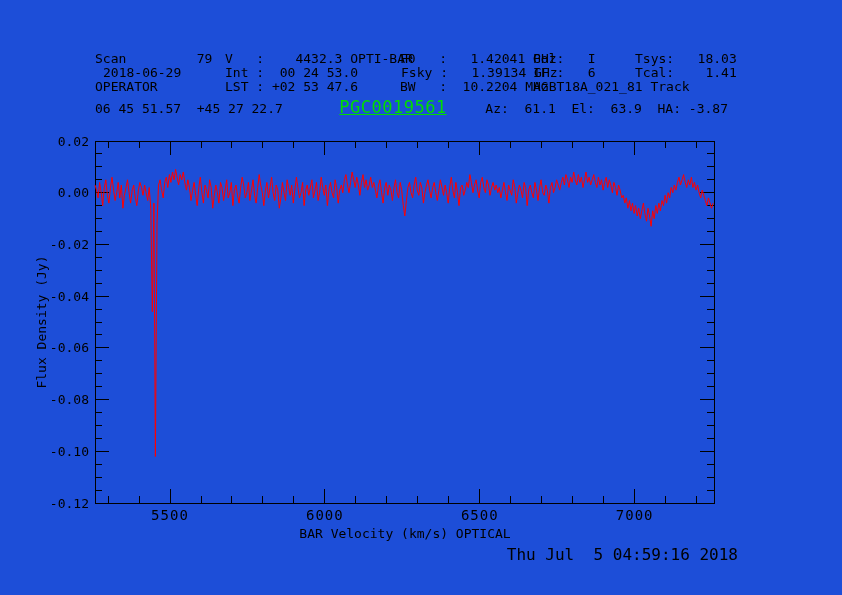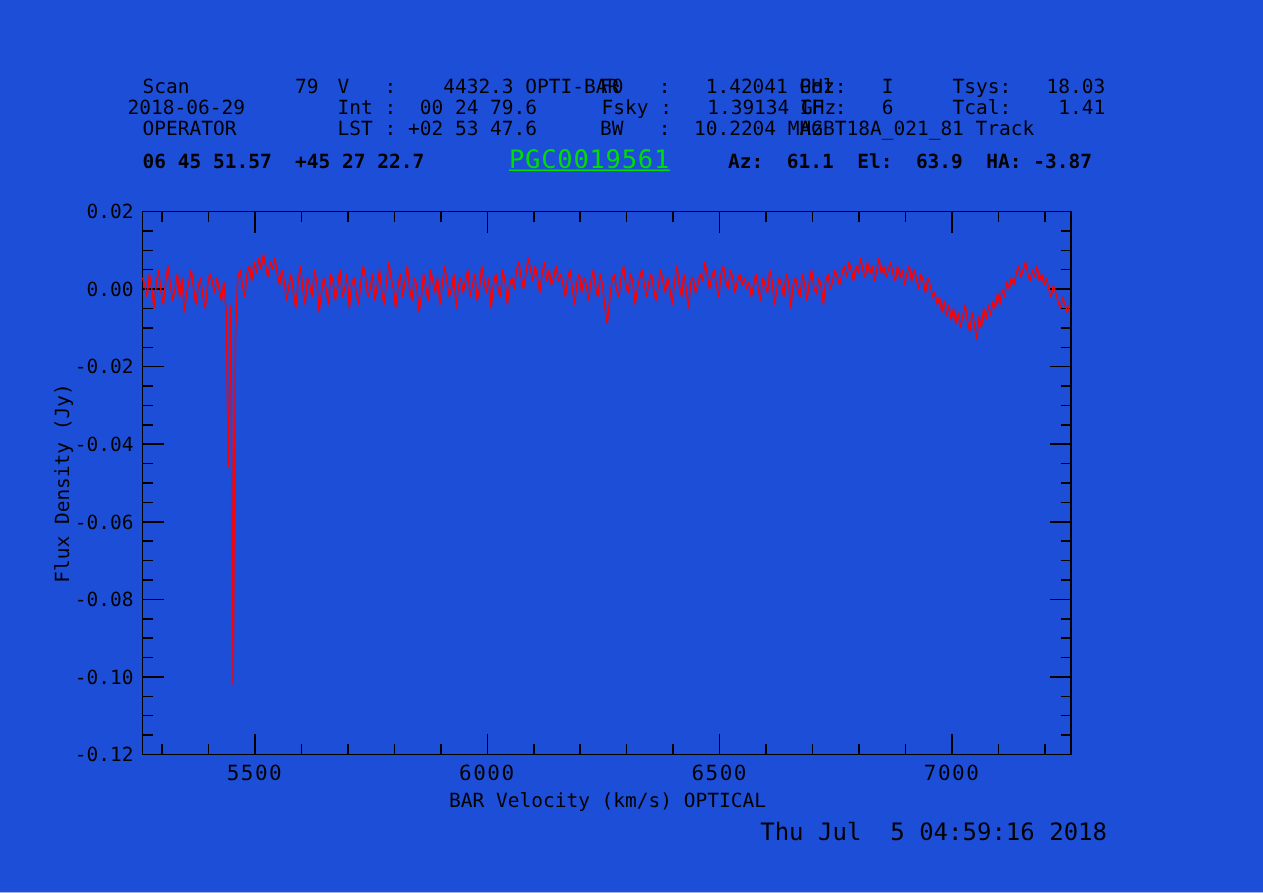--- a/index.html
+++ b/index.html
@@ -1,20 +1,20 @@
 <!DOCTYPE html>
 <html><head>
 <meta charset="utf-8">
 <style>
   html,body{margin:0;padding:0;background:#fff;}
   .screen{position:relative;width:842px;height:595px;background:#1d4ed8;overflow:hidden;
           font-family:"DejaVu Sans Mono",monospace;color:#000;}
   .abs{position:absolute;white-space:pre;}
   .hdrtxt{font-size:13px;line-height:14px;}
-  .coordtxt{font-size:13px;font-weight:bold;}
+  .coordtxt{font-size:13px;}
   .srctitle{font-size:17px;letter-spacing:0.5px;}
   .foottxt{font-size:16px;}
   svg .axis{stroke:#000;stroke-width:1;fill:none;shape-rendering:crispEdges;}
   svg text{fill:#000;}
   svg .xtick{font-family:"DejaVu Sans Mono",monospace;font-size:14px;letter-spacing:1px;}
   svg .ytick{font-family:"DejaVu Sans Mono",monospace;font-size:13px;}
   svg .axtitle{font-family:"DejaVu Sans Mono",monospace;font-size:13px;}
   svg .spec{fill:none;stroke-width:1;}
 </style>
 </head>
@@ -22,22 +22,22 @@
 
 <div class="screen">
 
   <div>
     <span class="abs hdrtxt" style="left:95px;top:52px">Scan         79</span>
     <span class="abs hdrtxt" style="left:225px;top:52px">V   :    4432.3 OPTI-BAR</span>
     <span class="abs hdrtxt" style="left:400px;top:52px">F0   :   1.42041 GHz</span>
     <span class="abs hdrtxt" style="left:533px;top:52px">Pol:   I</span>
     <span class="abs hdrtxt" style="left:635px;top:52px">Tsys:   18.03</span>
 
-    <span class="abs hdrtxt" style="left:85px;top:66px">2018-06-29</span>
-    <span class="abs hdrtxt" style="left:225px;top:66px">Int :  00 24 79.6</span>
+    <span class="abs hdrtxt" style="left:103px;top:66px">2018-06-29</span>
+    <span class="abs hdrtxt" style="left:225px;top:66px">Int :  00 24 53.0</span>
     <span class="abs hdrtxt" style="left:401px;top:66px">Fsky :   1.39134 GHz</span>
     <span class="abs hdrtxt" style="left:533px;top:66px">IF :   6</span>
     <span class="abs hdrtxt" style="left:635px;top:66px">Tcal:    1.41</span>
 
     <span class="abs hdrtxt" style="left:95px;top:80px">OPERATOR</span>
     <span class="abs hdrtxt" style="left:225px;top:80px">LST : +02 53 47.6</span>
     <span class="abs hdrtxt" style="left:400px;top:80px">BW   :  10.2204 MHz</span>
     <span class="abs hdrtxt" style="left:533px;top:80px">AGBT18A_021_81 Track</span>
   </div>
 

